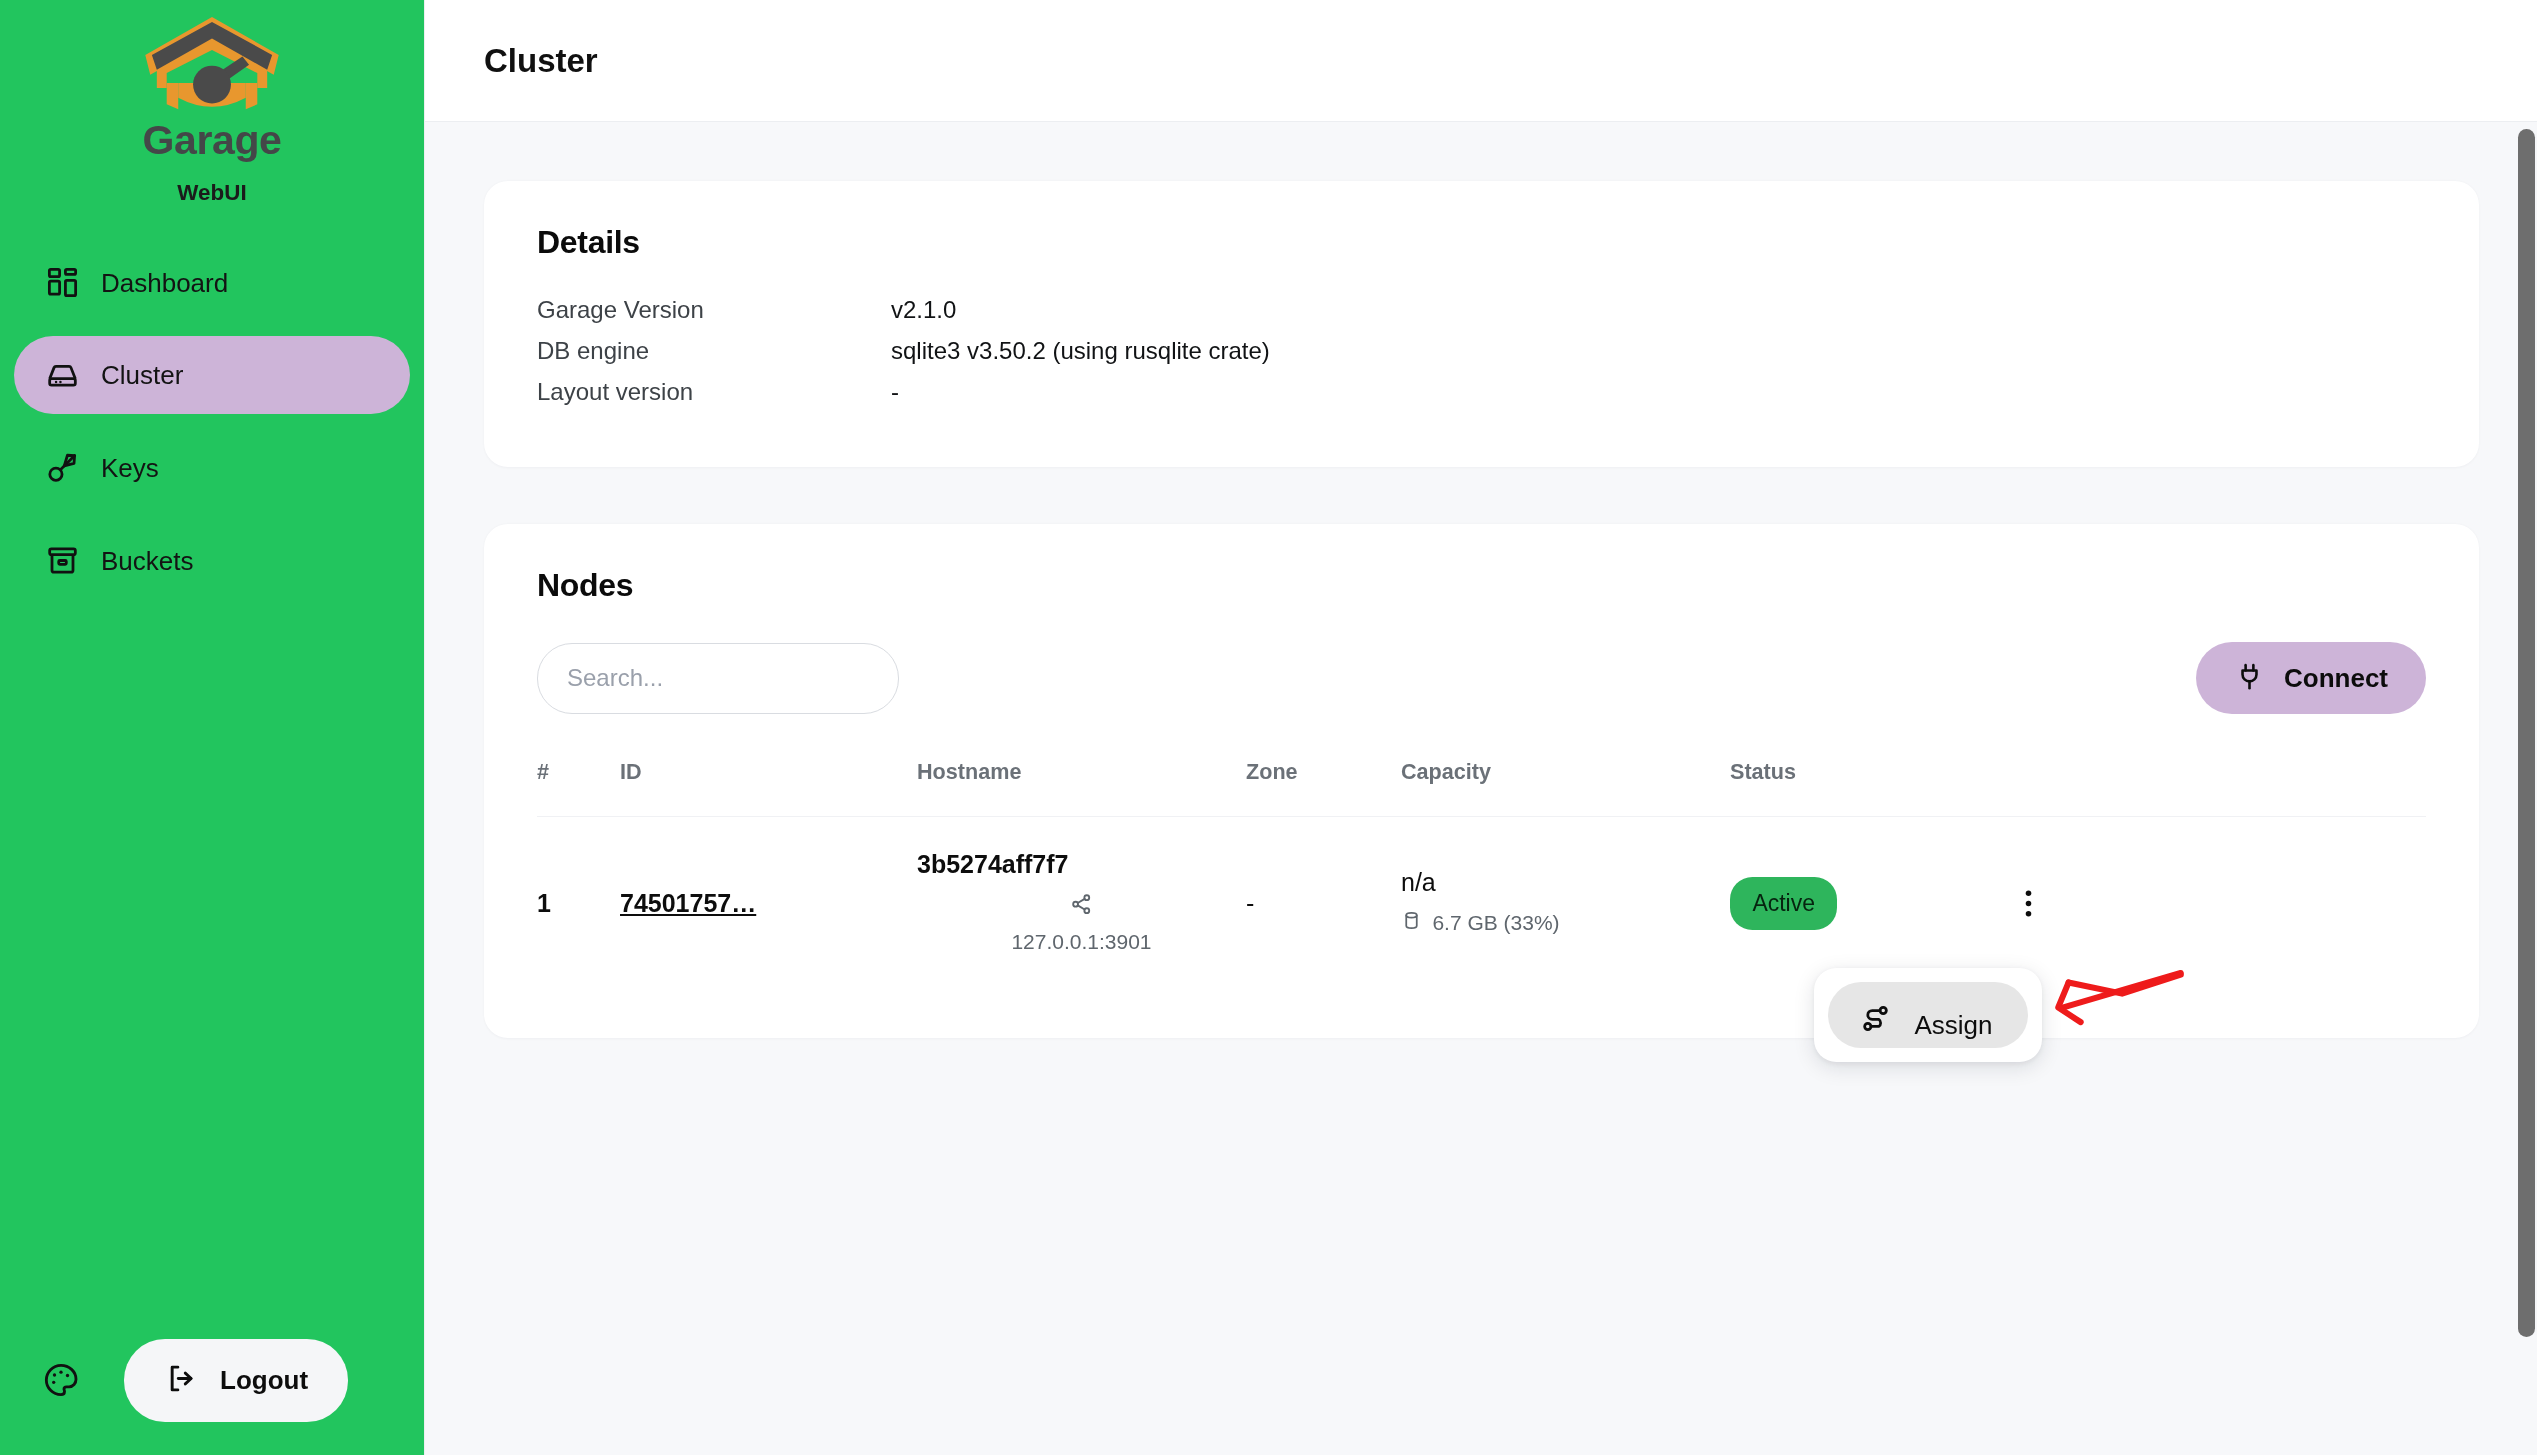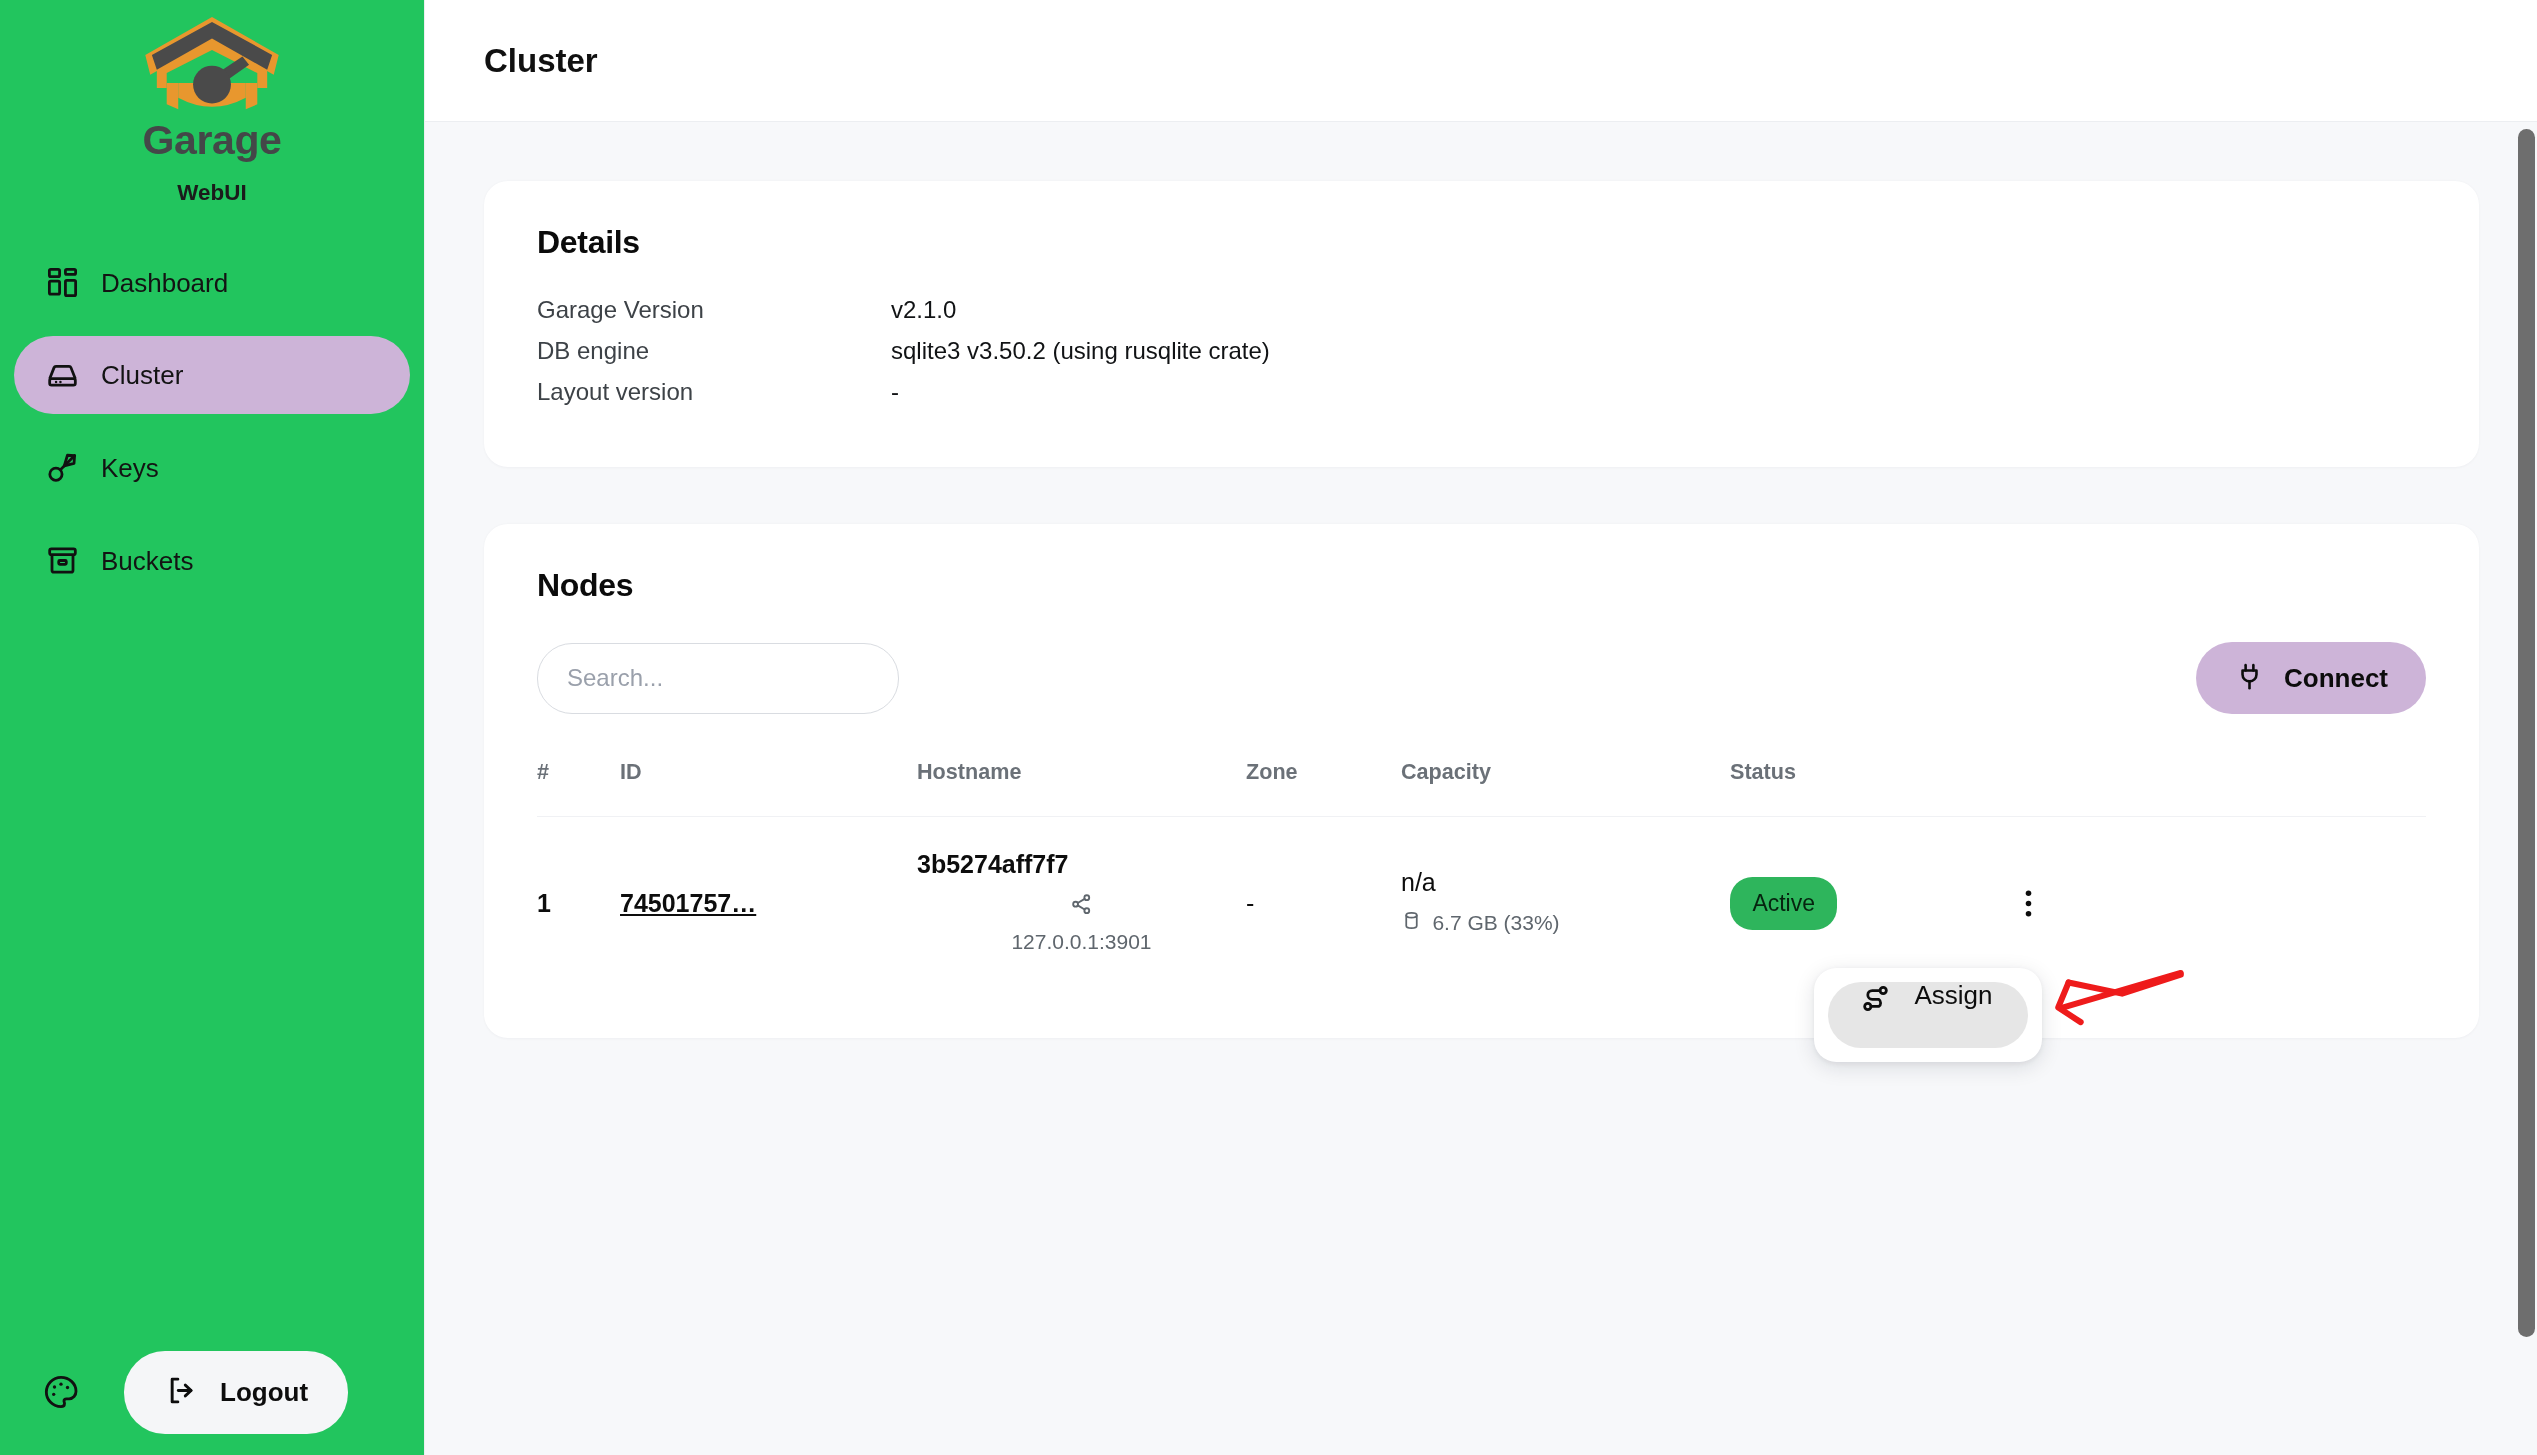--- a/index.html
+++ b/index.html
@@ -36,21 +36,21 @@
     height: 78px; padding: 0 31px;
     border-radius: 39px; cursor: pointer;
     margin-bottom: 14.7px;
   }
   .nav-item.active { background: #cdb4d8; }
   .nav-label { font-size: 26px; color: #131313; line-height: 1; }
   .nav-icon { width: 35px; height: 35px; flex: 0 0 35px;
               display: flex; align-items: center; justify-content: center; }
 
   .sidebar-bottom {
-    position: absolute; left: 0; bottom: 0;
+    position: absolute; left: 0; bottom: 12px;
     width: 425px; height: 128px;
     display: flex; align-items: center; padding-left: 41px; gap: 43px;
   }
   .theme-btn { width: 40px; height: 40px; cursor: pointer;
                display:flex; align-items:center; justify-content:center; }
   .logout-btn {
     display: flex; align-items: center; gap: 21px;
     background: #f5f6f8; border: none; border-radius: 41px;
     height: 83px; padding: 0 40px; cursor: pointer;
     font-family: inherit;
@@ -140,23 +140,23 @@
   .kebab-wrap { display: flex; justify-content: flex-start; padding-left: 15.5px; }
 
   
   .menu-popup {
     position: absolute; left: 1814px; top: 968px;
     background: #ffffff; border-radius: 22.4px;
     box-shadow: 0 5.2px 21px rgba(16,24,40,.12), 0 1.7px 5.2px rgba(16,24,40,.06);
     padding: 14px; z-index: 20;
   }
   .menu-item {
-    display: flex; align-items: flex-start; gap: 22.4px;
+    display: flex; align-items: flex-end; gap: 22.4px;
     background: #e6e6e6; border-radius: 35px;
-    height: 66px; padding: 0 36px 4px 31px; cursor: pointer; white-space: nowrap;
+    height: 66px; padding: 0 36px 10px 31px; cursor: pointer; white-space: nowrap;
   }
   .menu-label { font-size: 26px; color: #0d0d0d; line-height: 1; }
 
   
   .annotation { position: absolute; left: 0; top: 0;
                 width: 2538px; height: 1456px; pointer-events: none; z-index: 40; }
 
   
   .scrollbar-track {
     position: absolute; right: 0; top: 0; width: 22.4px; height: 1456px;

